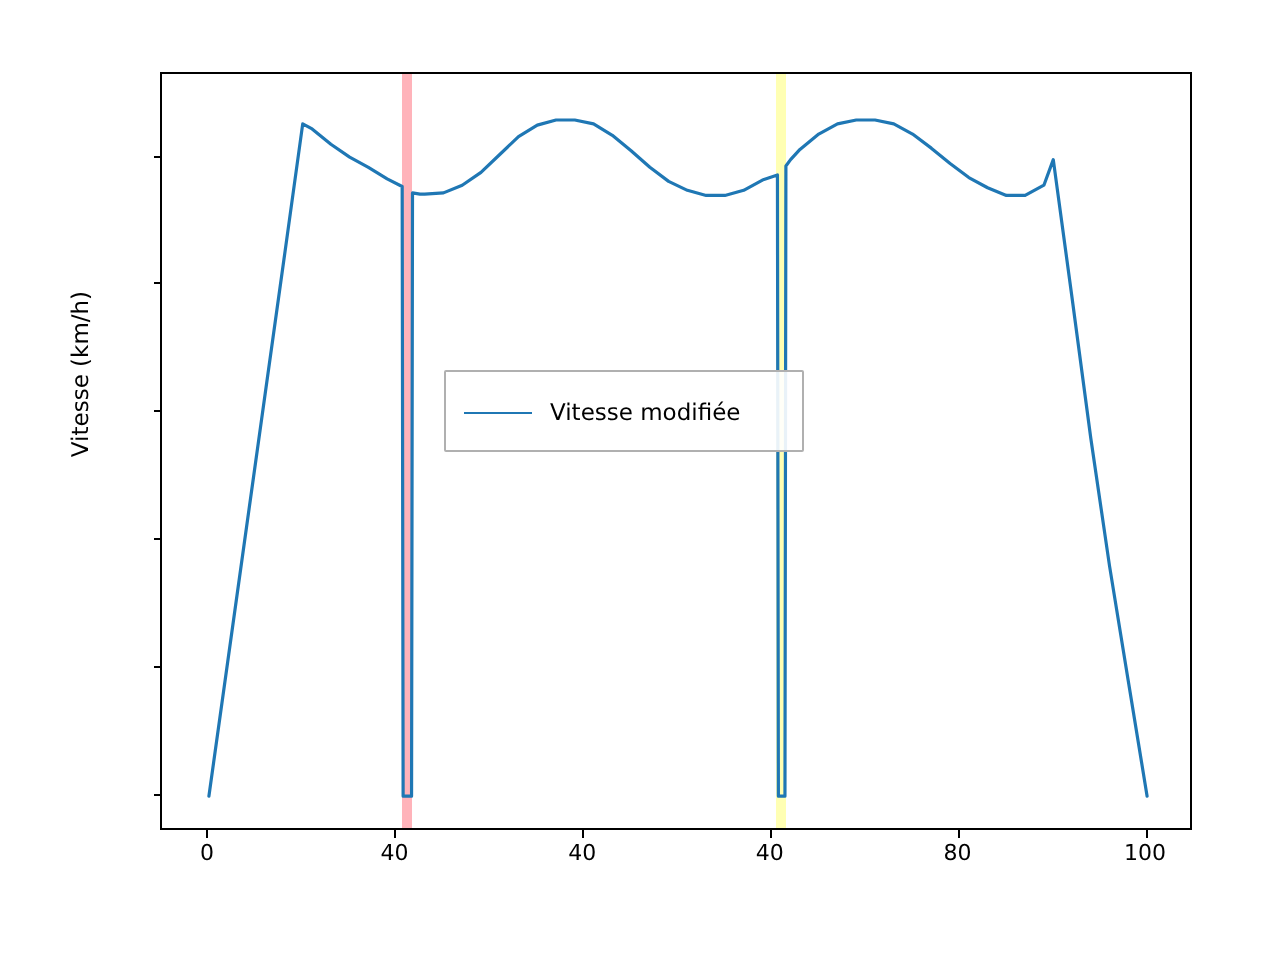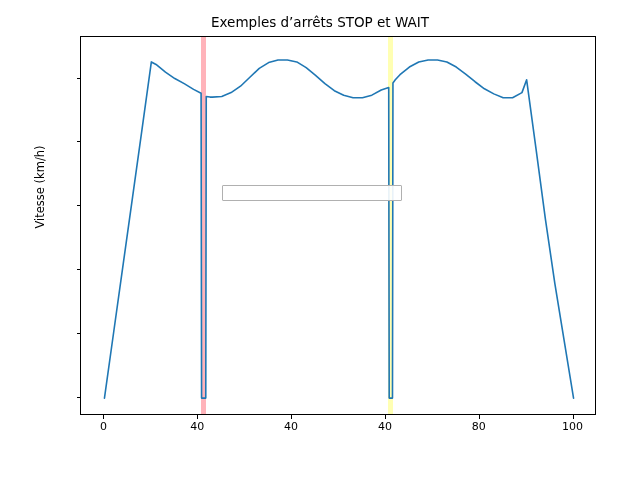--- a/index.html
+++ b/index.html
@@ -132,21 +132,20 @@
     font-size: 11.5px;
     color: #000000;
     white-space: nowrap;
   }
 </style>
 </head>
 <body>
 
 <div id="figure">
 
-  <div id="chart-title">Exemples d’arrêts STOP et WAIT</div>
 
   <div id="plot-area">
 
   <div class="span-band" style="left: 119.853px; width: 5.62909px; background: rgb(255, 179, 186);"></div>
       <div class="span-band" style="left: 307.489px; width: 4.92545px; background: rgb(255, 255, 179);"></div>
       <svg class="data-line" width="516" height="379">
         <path d="M23.45,361.10 L32.84,294.00 L42.22,226.89 L51.60,159.78 L60.98,92.67 L70.36,24.93 L75.05,27.48 L84.44,35.15 L93.82,41.54 L103.20,46.66 L112.58,52.41 L120.09,56.24 L120.56,361.10 L124.78,361.10 L125.25,59.44 L129.00,60.08 L131.35,60.08 L140.73,59.44 L150.11,55.60 L159.49,49.21 L168.87,40.26 L178.25,31.32 L187.64,25.56 L197.02,23.01 L206.40,23.01 L215.78,24.93 L225.16,30.68 L234.55,38.35 L243.93,46.66 L253.31,53.69 L262.69,58.16 L272.07,60.72 L281.45,60.72 L290.84,58.16 L300.22,53.05 L307.72,50.49 L308.19,361.10 L311.48,361.10 L311.95,46.02 L314.29,42.82 L318.98,37.71 L328.36,30.04 L337.75,24.93 L347.13,23.01 L356.51,23.01 L365.89,24.93 L375.27,30.04 L384.65,37.07 L394.04,44.74 L403.42,51.77 L412.80,56.88 L422.18,60.72 L431.56,60.72 L440.95,55.60 L445.64,42.82 L455.02,111.85 L464.40,182.15 L473.78,246.06 L483.16,303.58 L492.55,361.10" fill="none" stroke="#1f77b4" stroke-width="1.6" stroke-linejoin="round" stroke-linecap="round"></path>
       </svg>
     </div>
 
@@ -167,15 +166,19 @@
       <div class="tick-mark-y" style="top: 333.192px;"></div>
       <div class="tick-mark-y" style="top: 269.28px;"></div>
       <div class="tick-mark-y" style="top: 205.368px;"></div>
       <div class="tick-mark-y" style="top: 141.455px;"></div>
       <div class="tick-mark-y" style="top: 77.543px;"></div>
     </div>
 
   <div id="ylabel">Vitesse (km/h)</div>
 
   <div id="legend">
+    <div class="legend-row">
+      <span class="legend-swatch line-swatch"></span>
+      <span class="legend-label">Vitesse modifiée</span>
+    </div>
   </div>
 
 </div>
 
 </body></html>

